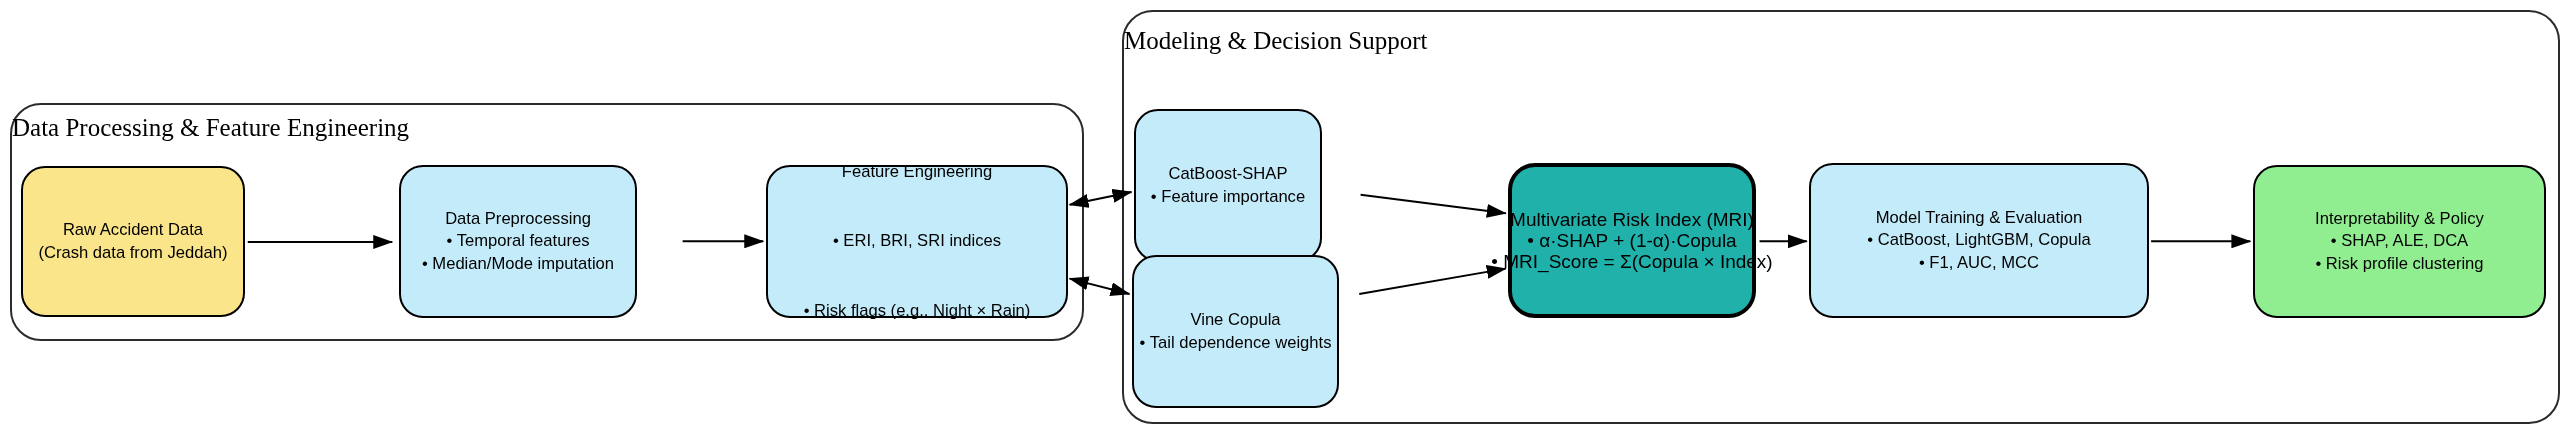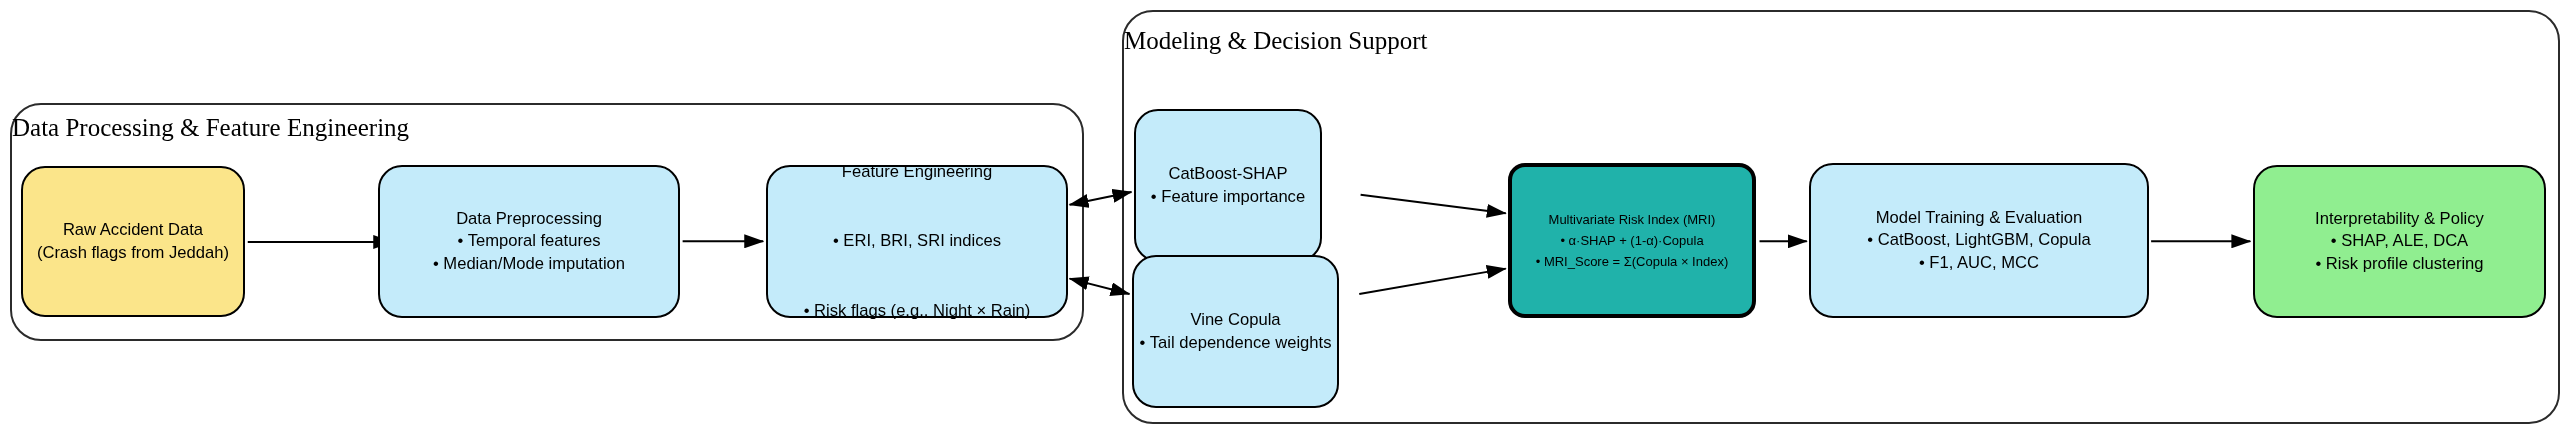--- a/index.html
+++ b/index.html
@@ -50,27 +50,27 @@
     display: flex;
     flex-direction: column;
     justify-content: center;
     align-items: center;
     text-align: center;
     font-size: 16.6px;
     line-height: 22.6px;
     padding: 4px 6.7px;
   }
   #node-raw      { left: 21px;   top: 166px; width: 224px; height: 151px; }
-  #node-prep     { left: 378px;  top: 165px; width: 302px; height: 153px; }
+  #node-prep     { left: 399px;  top: 165px; width: 238px; height: 153px; }
   #node-fe       { left: 766px; top: 165px; width: 302px; height: 153px; }
   #node-catboost { left: 1134px; top: 72px; width: 188px; height: 153px; margin-top: 37px; }
   #node-vine     { left: 1132px; top: 255px; width: 207px; height: 153px; }
   #node-mri      { left: 1508px; top: 163px; width: 248px; height: 155px;
-                   border-width: 4.7px; border-radius: 17px;
-                   font-size: 13px; line-height: 21px; }
+                   border-width: 4.7px; border-radius: 27px;
+                   font-size: 19px; line-height: 21px; }
   #node-train    { left: 1809px; top: 163px; width: 340px; height: 155px; }
   #node-interp   { left: 2253px; top: 165px; width: 293px; height: 153px; }
 
   .line { white-space: nowrap; }
 
   #edge-layer {
     position: absolute;
     left: 0; top: 0;
     width: 2576px;
     height: 432px;
@@ -105,21 +105,21 @@
       <line x1="1606" y1="307" x2="1699" y2="288" stroke="#000000" marker-end="url(#arrowhead)" marker-start="url(#arrowhead)"></line>
       <line x1="1606" y1="418" x2="1696" y2="441" stroke="#000000" marker-end="url(#arrowhead)" marker-start="url(#arrowhead)"></line>
       <line x1="2043" y1="292" x2="2261" y2="320" stroke="#000000" marker-end="url(#arrowhead)"></line>
       <line x1="2041" y1="441" x2="2261" y2="403" stroke="#000000" marker-end="url(#arrowhead)"></line>
       <line x1="2642" y1="362" x2="2713" y2="362" stroke="#000000" marker-end="url(#arrowhead)"></line>
       <line x1="3230" y1="362" x2="3379" y2="362" stroke="#000000" marker-end="url(#arrowhead)"></line>
     </svg>
 
   <div class="node" id="node-raw" style="background: rgb(251, 229, 138);">
     <div class="line">Raw Accident Data</div>
-    <div class="line">(Crash flags from Jeddah)</div>
+    <div class="line">(Crash data from Jeddah)</div>
   </div>
 
   <div class="node" id="node-prep" style="background: rgb(196, 235, 250);">
     <div class="line">Data Preprocessing</div>
     <div class="line">• Temporal features</div>
     <div class="line">• Median/Mode imputation</div>
   </div>
 
   <div class="node" id="node-fe" style="background: rgb(196, 235, 250); gap: 47px;">
     <div class="line">Feature Engineering</div>

